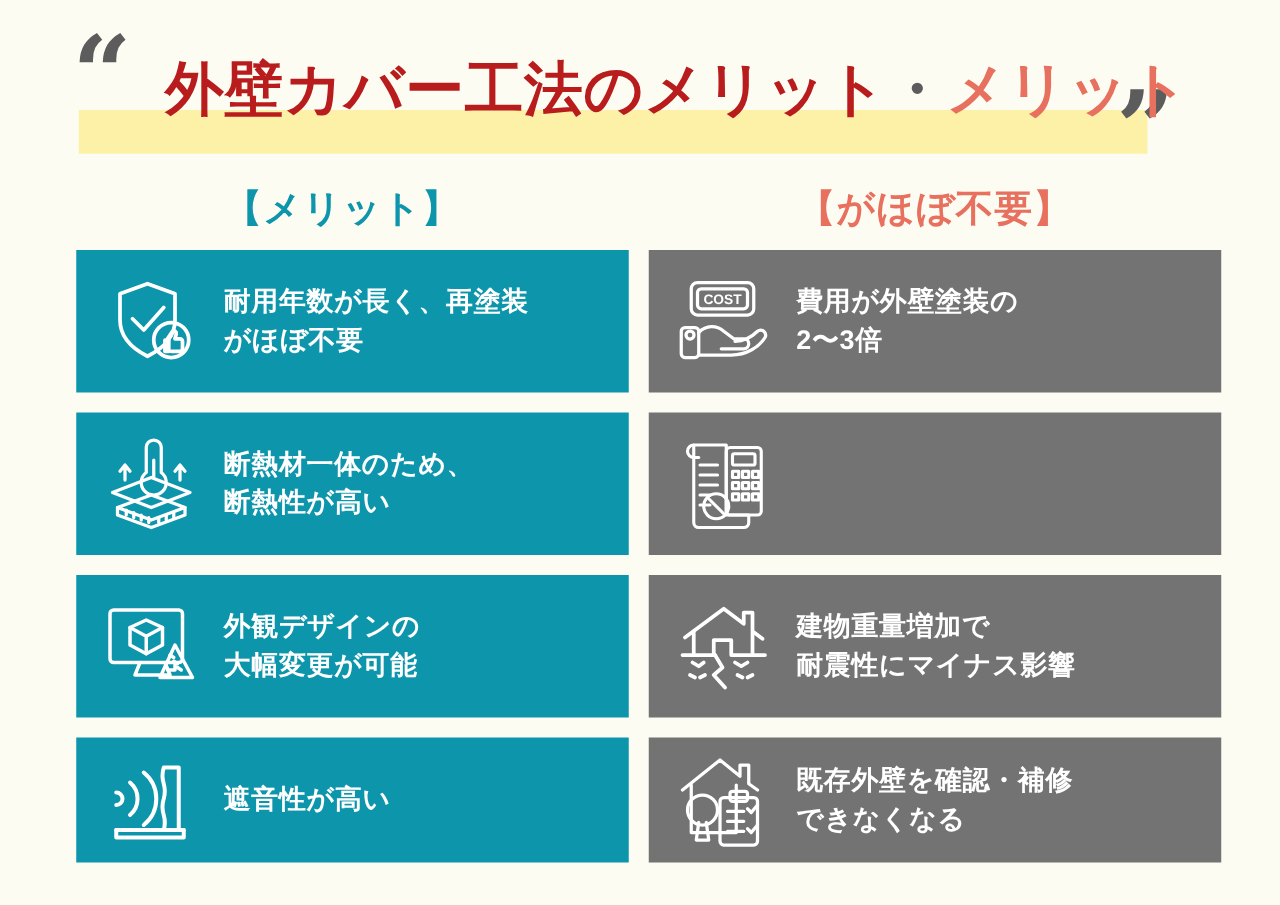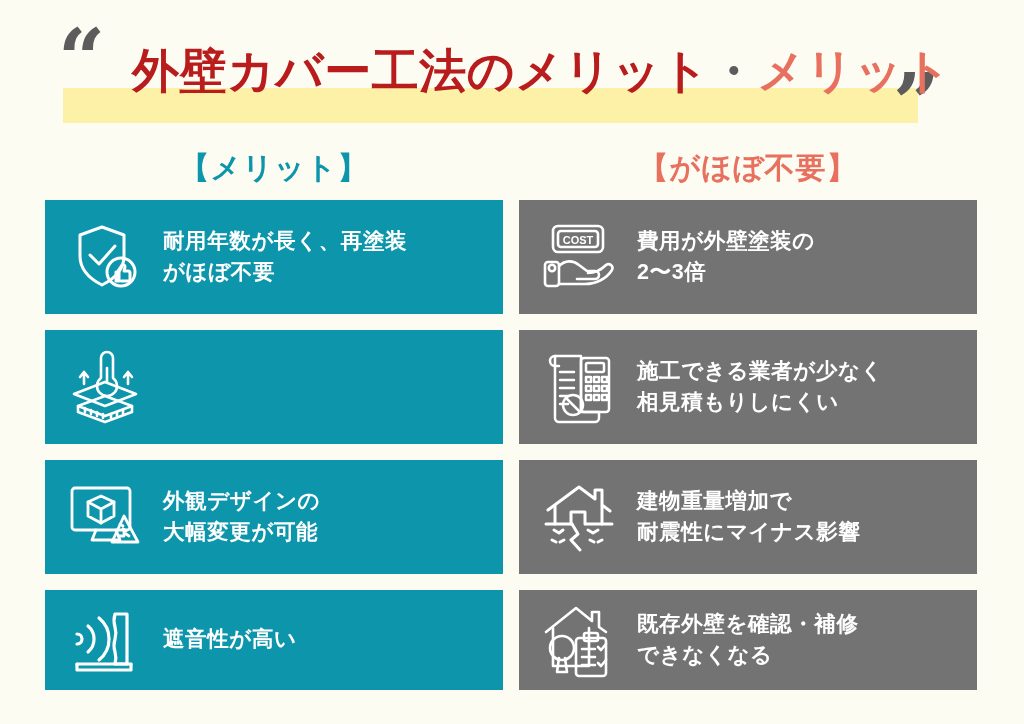--- a/index.html
+++ b/index.html
@@ -97,21 +97,21 @@
     gap: 16px;
   }
 
   .card {
     display: flex;
     align-items: center;
     height: 114px;
     padding: 0 14px 0 18px;
     color: #ffffff;
   }
-  .card.teal  { background: #0d95ab; }
+  .card.teal  { background: #0d95ab; margin-left: 16px; }
   .card.coral { background: #737373; }
   .card.short { height: 100px; }
 
   .card-icon {
     flex: 0 0 auto;
     width: 84px;
     height: 84px;
     display: flex;
     align-items: center;
     justify-content: center;
@@ -170,20 +170,22 @@
             <path d="M35 10 a6 6 0 0 1 12 0 v20 a10 10 0 1 1-12 0 z"></path>
             <path d="M41 20 v14"></path>
             <path d="M18 36 v-12 M18 24 l-4 5 M18 24 l4 5"></path>
             <path d="M62 36 v-12 M62 24 l-4 5 M62 24 l4 5"></path>
             <path d="M39 34 L70 46 L39 58 L8 46 Z"></path>
             <path d="M39 48 L66 58 L39 68 L12 58 Z"></path>
             <path d="M12 58 v6 L39 74 L66 64 v-6"></path>
             <path d="M19 60 v4 M25 62 v4 M31 64 v4 M37 66 v4 M45 66 v4 M51 64 v4 M57 62 v4"></path>
           </svg>
         </div>
+        <div class="card-text">断熱材一体のため、
+断熱性が高い</div>
       </div>
 
       <div class="card teal">
         <div class="card-icon">
           <svg width="78" height="74" viewBox="0 0 78 74" fill="none" stroke="#ffffff" stroke-width="2.8" stroke-linecap="round" stroke-linejoin="round">
             <rect x="6" y="8" width="58" height="42" rx="3"></rect>
             <path d="M26 60 h28 M30 50 l-4 10 M50 50 l4 10"></path>
             <path d="M35 16 L48 22 V36 L35 43 L22 36 V22 Z"></path>
             <path d="M22 22 L35 29 L48 22 M35 29 v14"></path>
             <path d="M58 36 L72 62 H46 Z"></path>
@@ -247,22 +249,20 @@
             <rect x="45" y="38" width="5" height="5"></rect>
             <rect x="53" y="38" width="5" height="5"></rect>
             <rect x="61" y="38" width="5" height="5"></rect>
             <rect x="45" y="47" width="5" height="5"></rect>
             <rect x="53" y="47" width="5" height="5"></rect>
             <rect x="61" y="47" width="5" height="5"></rect>
             <circle cx="32" cy="57" r="10"></circle>
             <path d="M26 51 l12 12"></path>
           </svg>
         </div>
-        <div class="card-text">施工できる業者が少なく
-相見積もりしにくい</div>
       </div>
 
       <div class="card coral">
         <div class="card-icon">
           <svg width="78" height="70" viewBox="0 0 78 70" fill="none" stroke="#ffffff" stroke-width="3" stroke-linecap="round" stroke-linejoin="round">
             <path d="M8 28 L39 5 L55 17 V8 h7 v15 l8 6"></path>
             <path d="M15 24 v18 M62 24 v18"></path>
             <path d="M31 42 v-12 h14 v12"></path>
             <path d="M6 42 h26 M46 42 h26"></path>
             <path d="M32 42 l6 10 l-7 6 l9 10"></path>

